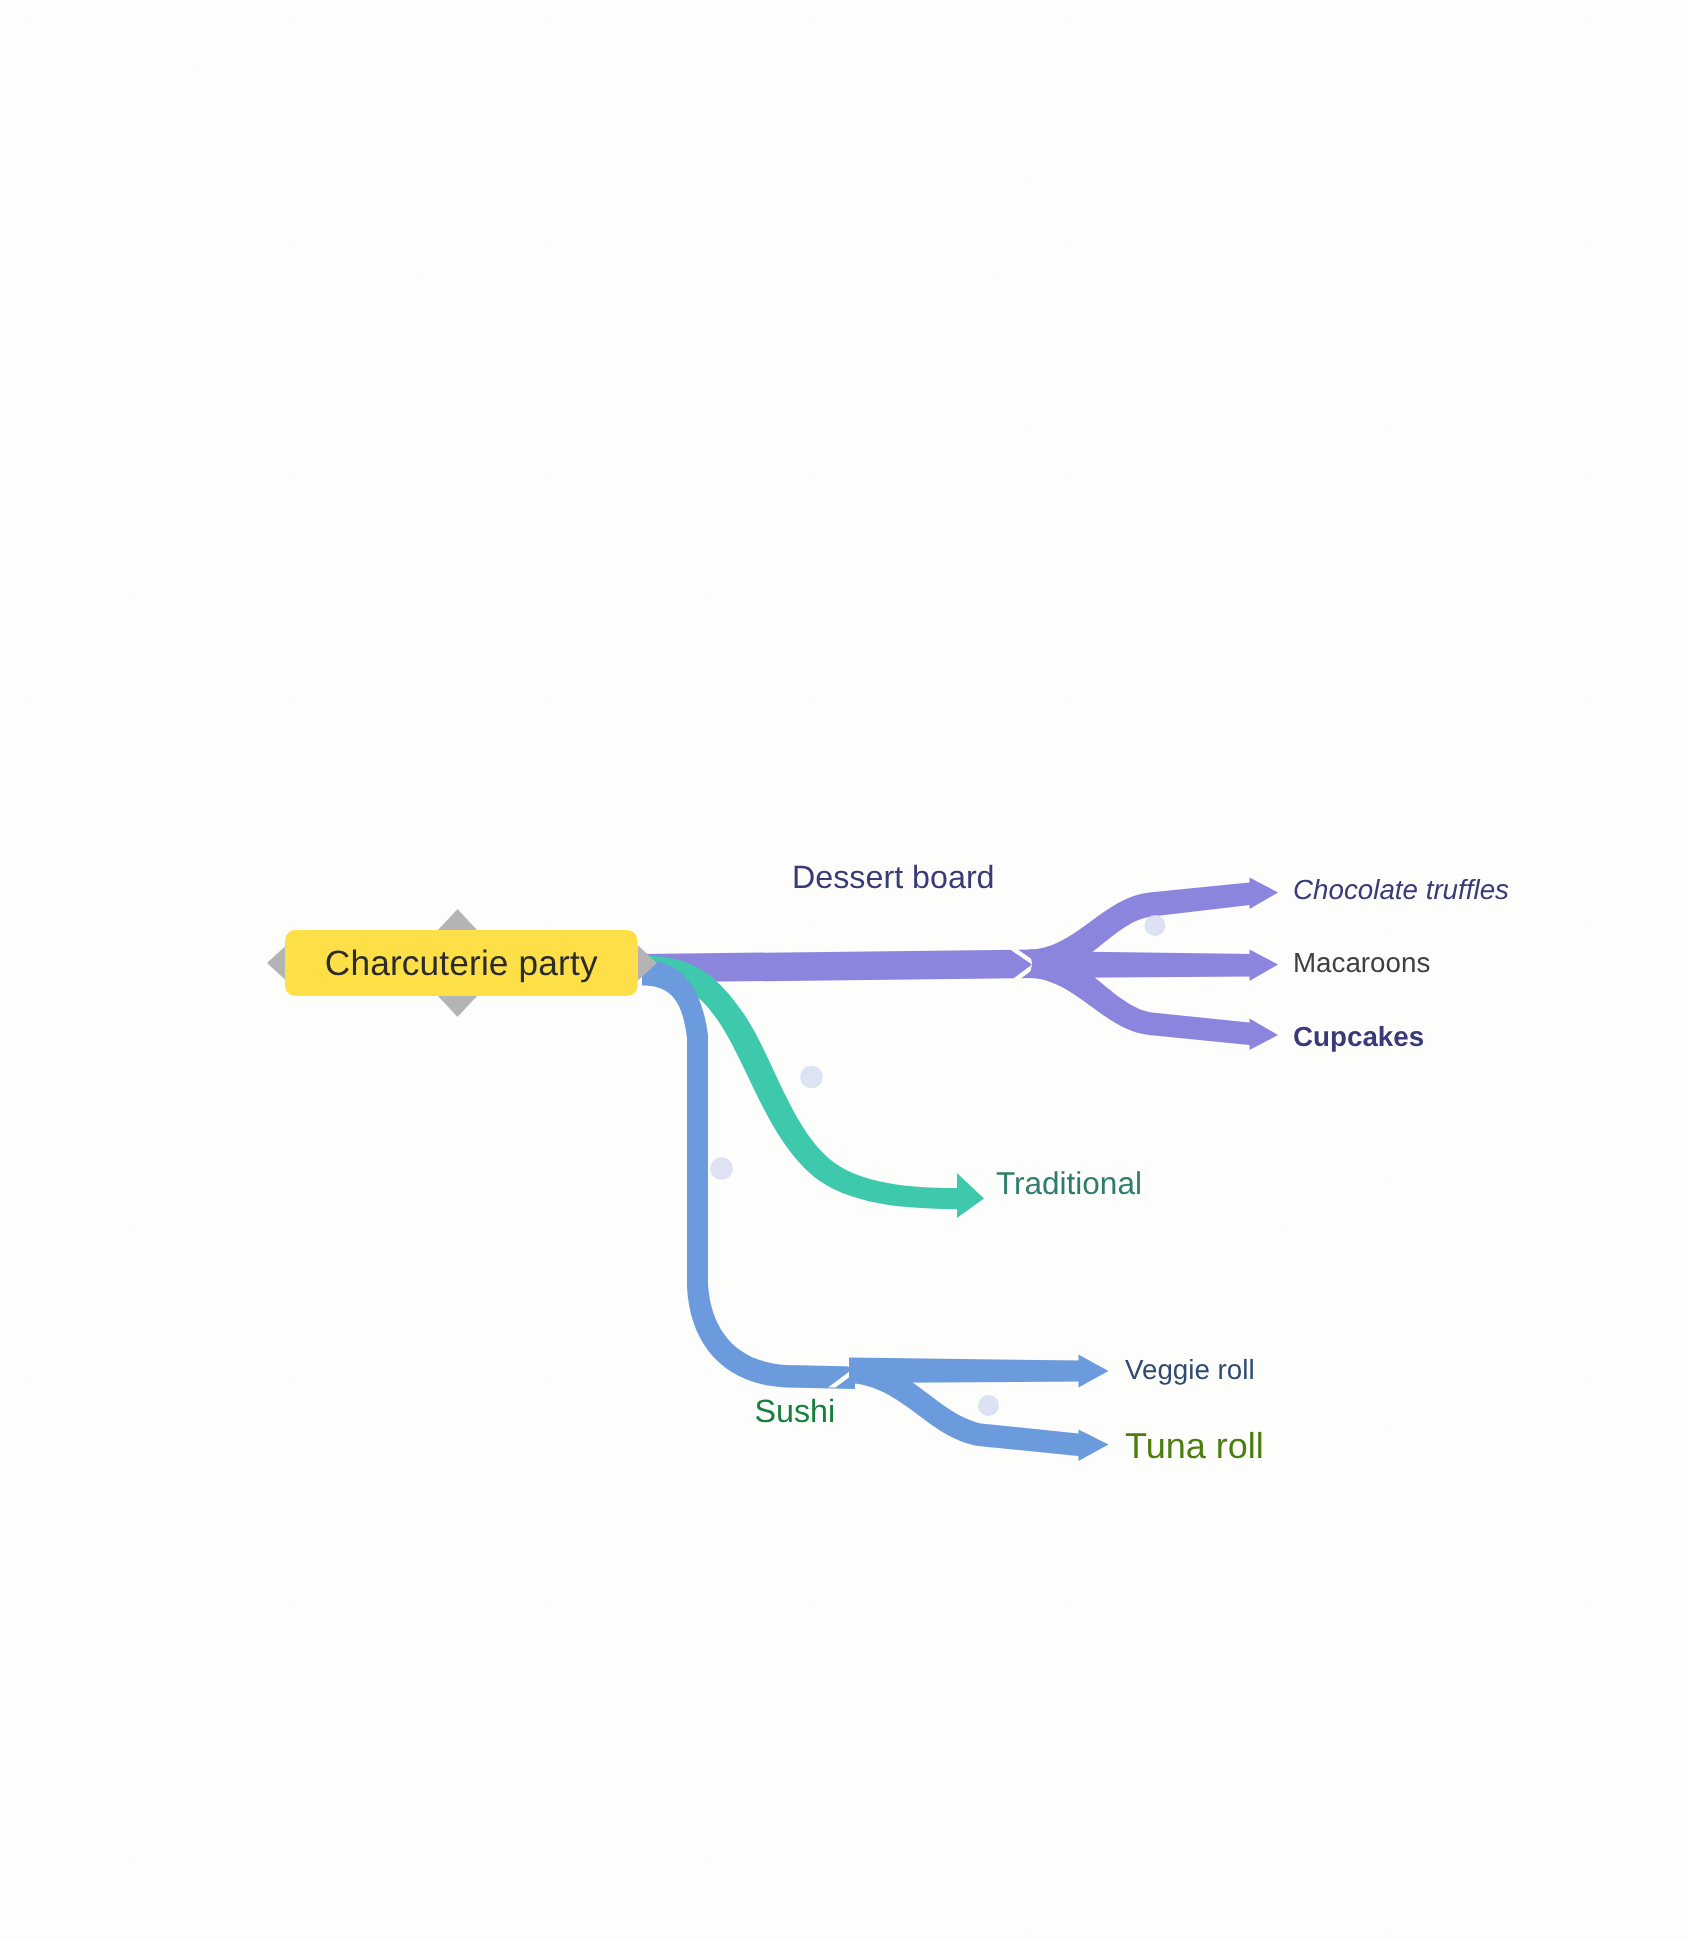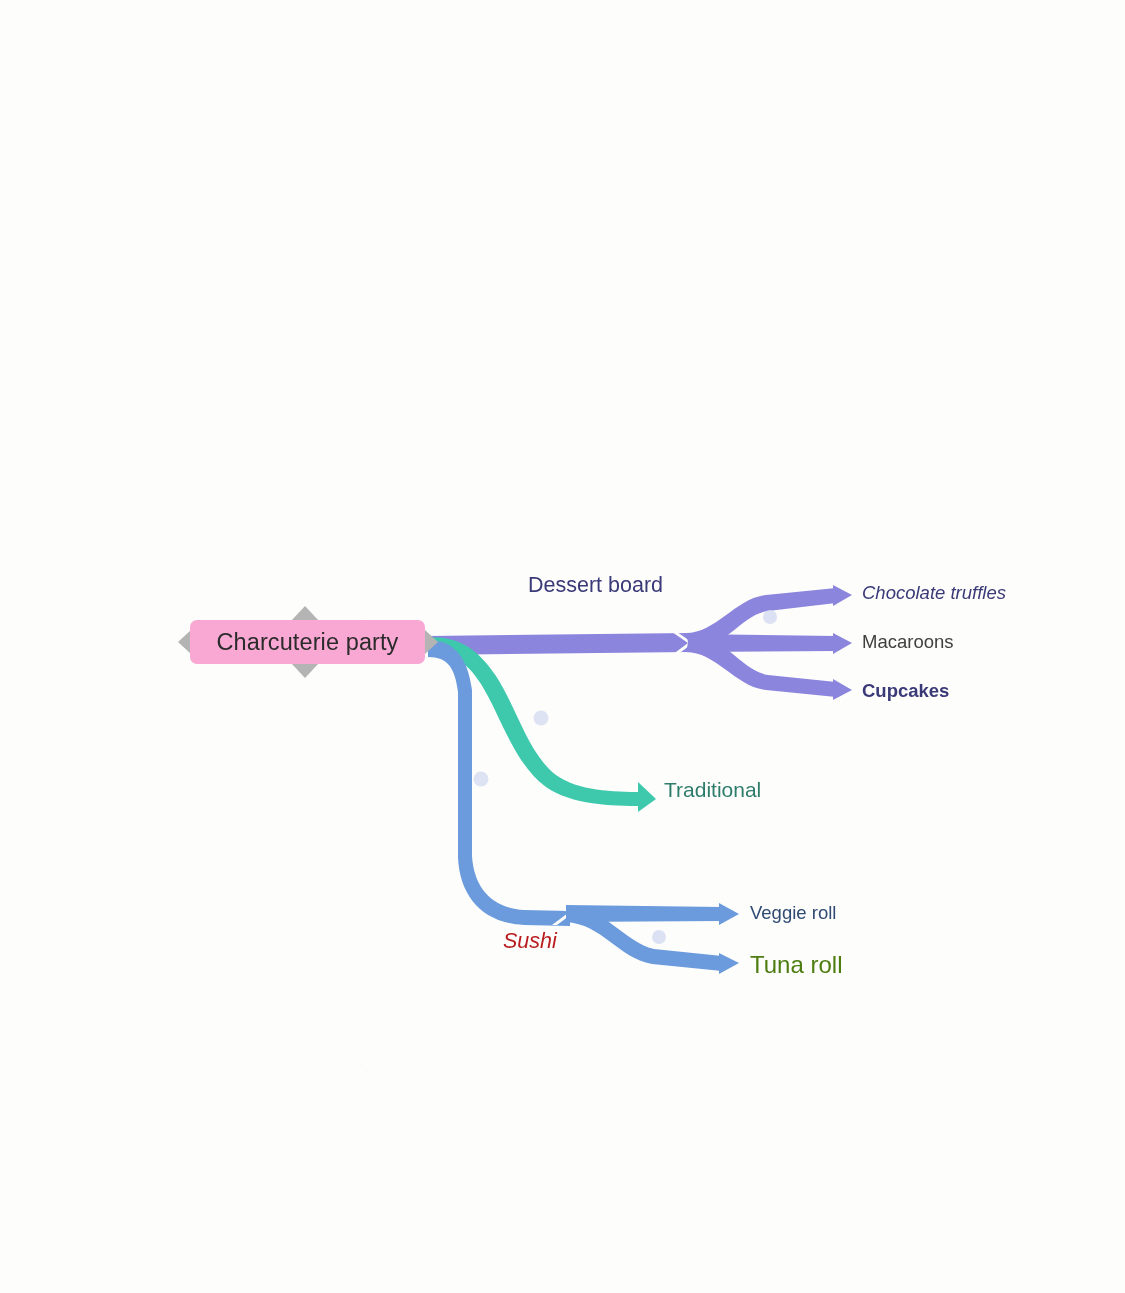--- a/index.html
+++ b/index.html
@@ -42,21 +42,21 @@
     font-family: "Liberation Sans", sans-serif;
     line-height: 1;
   }
   
   #root-node {
     position: absolute;
     left: 190px;
     top: 620px;
     width: 235px;
     height: 44px;
-    background: #f9a8d4;
+    background: #fde047;
     border-radius: 7px;
     display: flex;
     align-items: center;
     justify-content: center;
   }
   #root-node-label {
     font-size: 23.5px;
     color: #2b2b2b;
     letter-spacing: 0.1px;
   }
@@ -185,17 +185,17 @@
 <div class="node-label" style="left:528px; top:575px; font-size:21.5px; color:#3a3a78;">Dessert board</div>
 
 <div class="node-label" style="left:862px; top:584px; font-size:18.5px; color:#3a3a78;font-style:italic;">Chocolate truffles</div>
 
 <div class="node-label" style="left:862px; top:633px; font-size:18.5px; color:#404040;">Macaroons</div>
 
 <div class="node-label" style="left:862px; top:682px; font-size:18.5px; color:#3a3a78;font-weight:bold;">Cupcakes</div>
 
 <div class="node-label" style="left:664px; top:779px; font-size:21px; color:#2e7d6b;text-align:center;">Traditional</div>
 
-<div class="node-label" style="left:503px; top:931px; font-size:21.5px; color:#b91c1c;font-style:italic;">Sushi</div>
+<div class="node-label" style="left:503px; top:931px; font-size:21.5px; color:#15803d;">Sushi</div>
 
 <div class="node-label" style="left:750px; top:904px; font-size:18.5px; color:#2f4a73;">Veggie roll</div>
 
 <div class="node-label" style="left:750px; top:953px; font-size:24px; color:#4d7c0f;">Tuna roll</div>
 
 </body></html>

